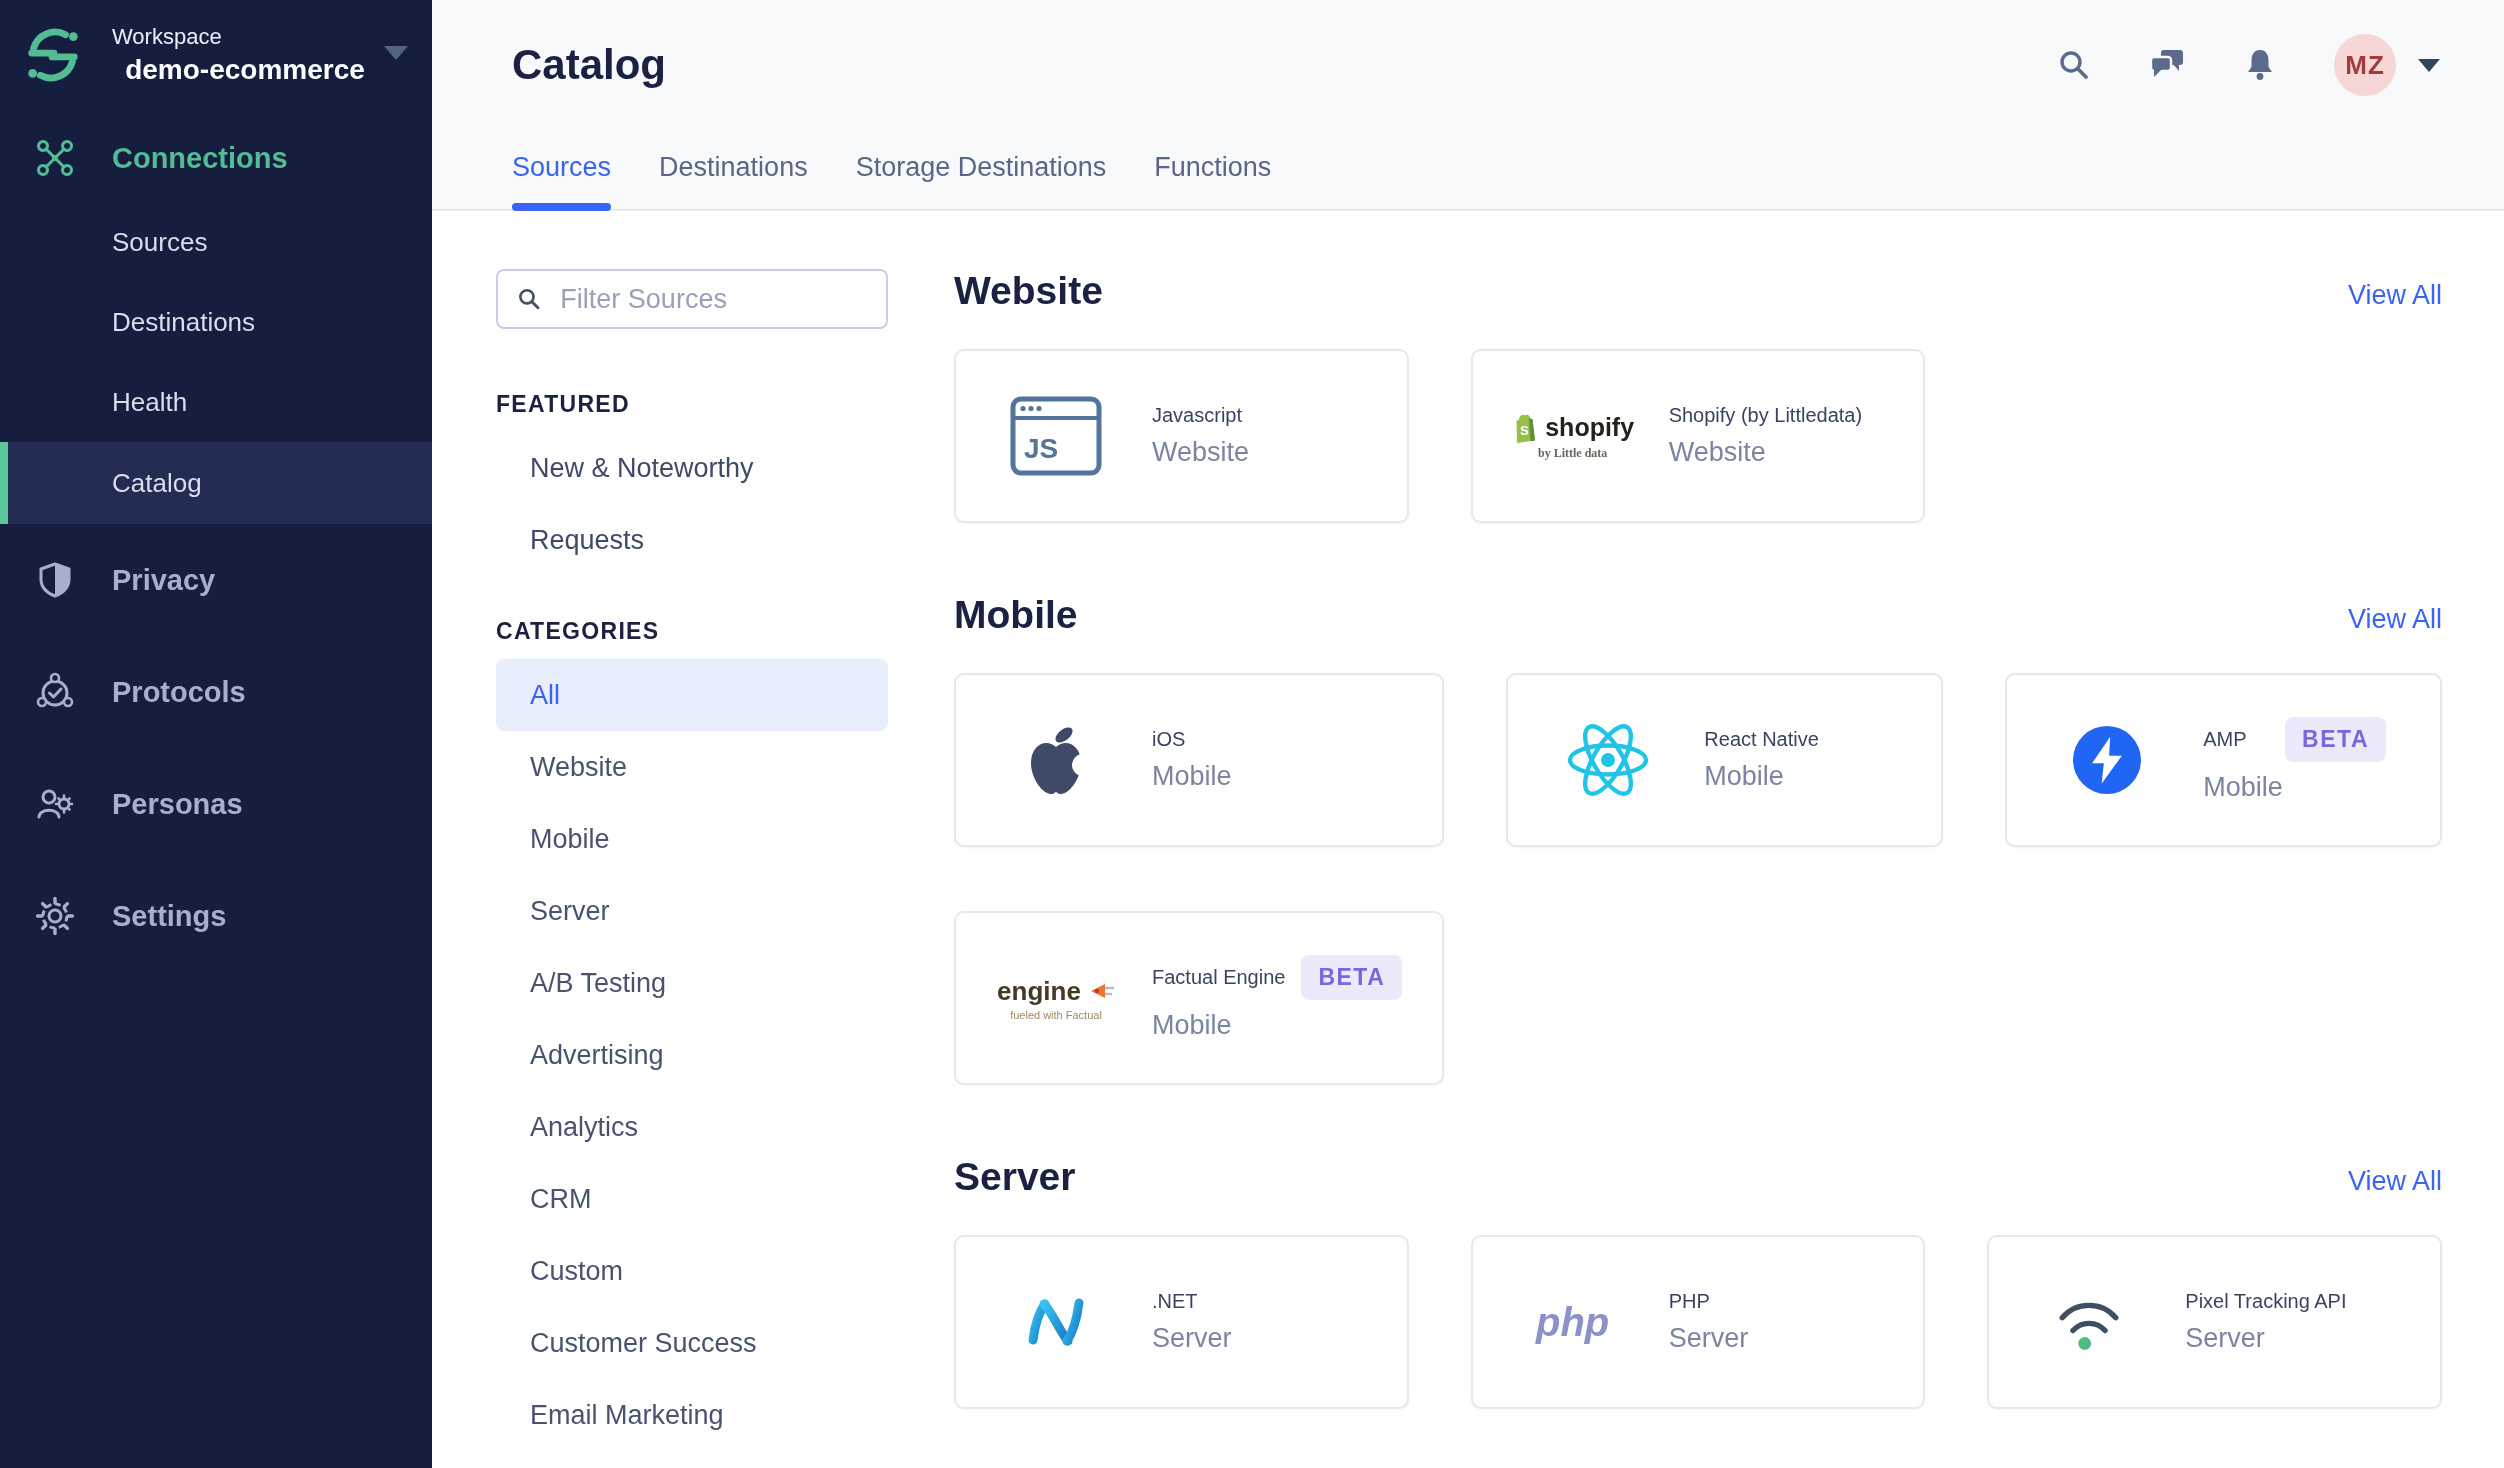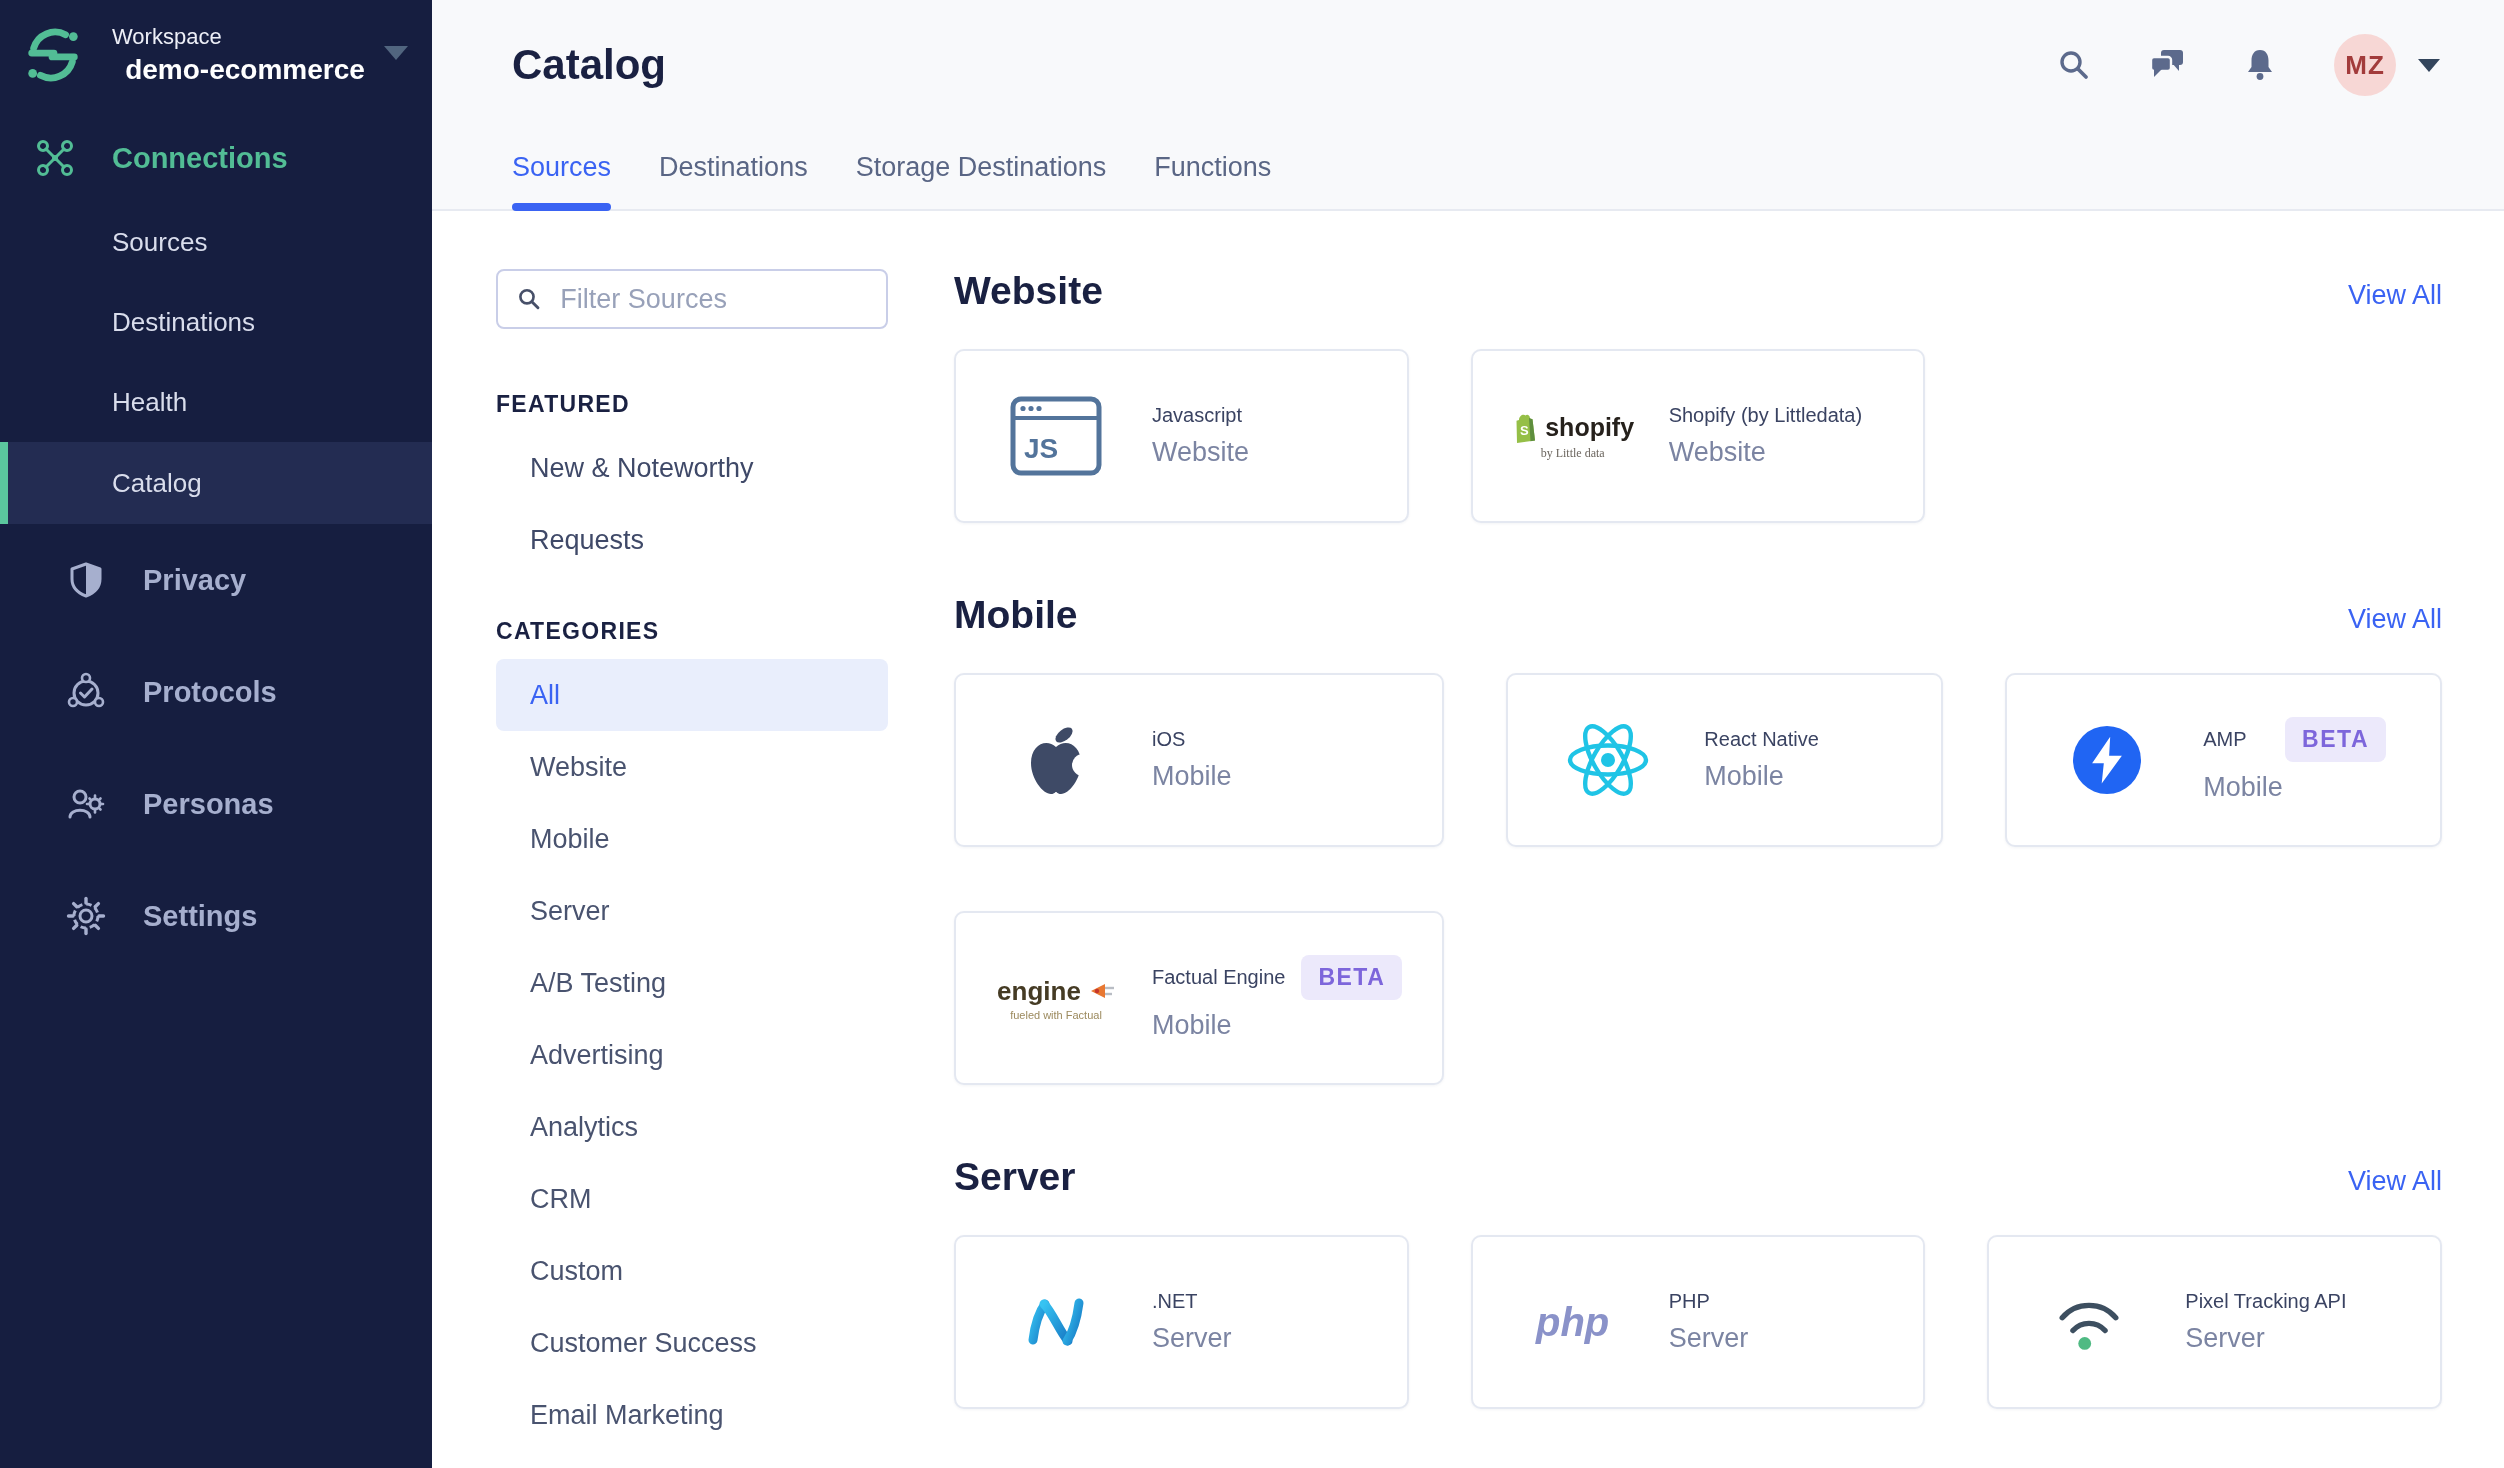--- a/index.html
+++ b/index.html
@@ -17,21 +17,21 @@
   .ws-name{font-size:28px;font-weight:bold;color:#FFFFFF;margin-top:4px;text-align:center;}
   .ws-chevron{width:0;height:0;border-left:12px solid transparent;border-right:12px solid transparent;
               border-top:14px solid #51657F;margin-top:22px;margin-left:6px;}
   .nav-connections{display:flex;align-items:center;margin-top:44px;padding-left:35px;height:56px;cursor:pointer;}
   .nav-connections .label{margin-left:37px;font-size:29px;font-weight:bold;color:#52BD95;}
   .subnav{margin-top:16px;}
   .subnav-item{height:80px;display:flex;align-items:center;padding-left:112px;font-size:26px;
                color:#D9DDEC;cursor:pointer;position:relative;}
   .subnav-item.active{height:82px;background:#232C52;}
   .active-bar{position:absolute;left:0;top:0;bottom:0;width:8px;background:#5BC79E;}
-  .bottom-nav{margin-top:0;margin-left:31px;}
+  .bottom-nav{margin-top:0;}
   .big-item{height:112px;display:flex;align-items:center;padding-left:35px;font-size:29px;
             font-weight:bold;color:#A6AFCE;cursor:pointer;}
   .big-item svg{margin-right:37px;flex:0 0 auto;}
 
   
   .main{flex:1;display:flex;flex-direction:column;min-width:0;background:#fff;}
   .topbar{background:#F8F9FB;border-bottom:2px solid #E7EAF1;flex:0 0 auto;}
   .topbar-row{display:flex;align-items:center;padding:34px 64px 0 80px;}
   .page-title{font-size:42px;font-weight:bold;color:#1A2142;margin:0;}
   .top-icons{margin-left:auto;display:flex;align-items:center;gap:56px;}
@@ -80,21 +80,21 @@
   .card-sub{font-size:27px;color:#7B84A2;margin-top:10px;}
   .badge{background:#ECE9FB;color:#7D66DB;font-size:23px;font-weight:bold;letter-spacing:1.5px;
          border-radius:8px;padding:9px 17px;white-space:nowrap;}
   .badge.inline{margin-left:16px;}
   .badge.right{margin-left:auto;margin-right:14px;}
 
   
   .shopify-logo{display:flex;flex-direction:column;align-items:center;}
   .shopify-row{display:flex;align-items:center;gap:6px;}
   .shopify-word{font-size:25px;font-weight:bold;color:#26211C;}
-  .shopify-sub{font-size:12px;color:#6B655E;font-family:"Liberation Serif",serif;margin-top:2px;}
+  .shopify-sub{font-size:12px;color:#6B655E;font-family:"Liberation Serif",serif;margin-top:2px;font-weight:bold;}
   .engine-logo{display:flex;flex-direction:column;align-items:center;}
   .engine-row{display:flex;align-items:center;gap:8px;}
   .engine-word{font-size:26px;font-weight:bold;color:#453B24;}
   .engine-sub{font-size:11px;color:#9C8A5E;margin-top:2px;}
   .php-word{font-size:40px;font-weight:bold;font-style:italic;color:#8A92C9;}
 </style>
 </head>
 <body>
 
 <div class="app">

